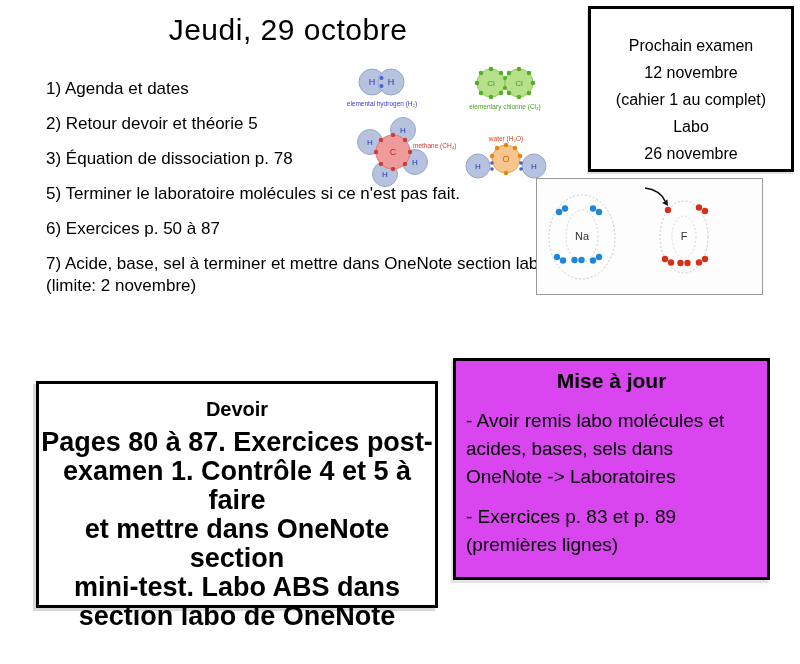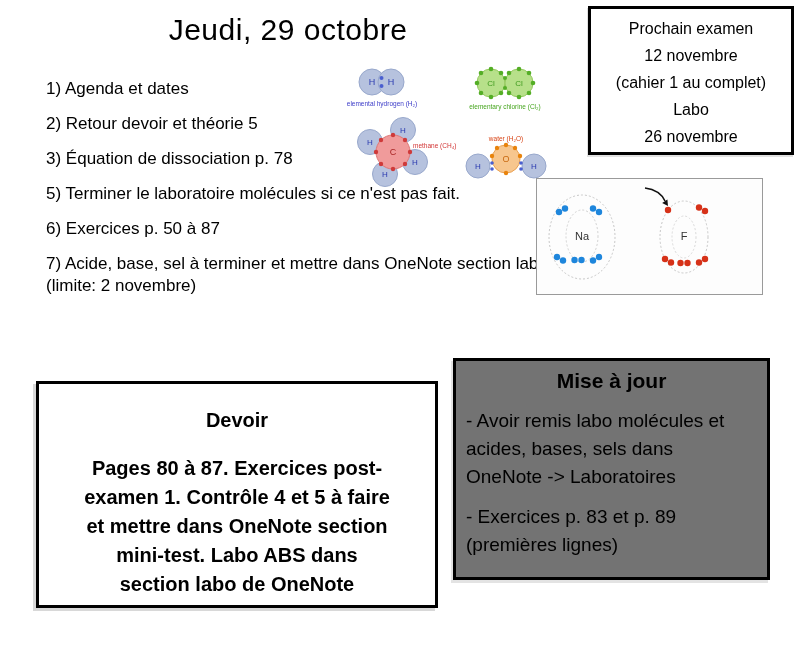--- a/index.html
+++ b/index.html
@@ -10,45 +10,45 @@
   .page-title {
     position:absolute; left:0; top:13px; width:520px; text-align:center;
     font-size:30px; letter-spacing:0.5px;margin-left:28px;
   }
   .agenda { position:absolute; left:46px; top:78px; font-size:17px; }
   .agenda-item { margin-bottom:13px; line-height:22px; white-space:pre-line; }
 
   .exam-box {
     position:absolute; left:588px; top:6px; width:200px; height:137px;
     border:3px solid #000; background:#fff; text-align:center;
-    font-size:16px; padding-top:6px; box-shadow:-1px 2px 0 rgba(200,200,200,.55);
+    font-size:16px; padding-top:23px; box-shadow:-1px 2px 0 rgba(200,200,200,.55);
   }
   .exam-line { line-height:27px; }
 
   .molecules-figure { position:absolute; left:345px; top:62px; width:210px; height:125px; }
 
   .atoms-box {
     position:absolute; left:536px; top:178px; width:225px; height:115px;
     border:1px solid #9a9a9a; background:#fdfdfd;
   }
 
   .devoir-box {
     position:absolute; left:36px; top:381px; width:396px; height:221px;
     border:3px solid #000; background:#fff; text-align:center;
     box-shadow:-3px 3px 0 rgba(195,195,195,.65);
   }
-  .devoir-title { font-size:20px; font-weight:bold; margin-top:25px; }
+  .devoir-title { font-size:20px; font-weight:bold; margin-top:14px; }
   .devoir-body {
-    font-size:20px; font-weight:bold; line-height:29px; margin-top:22px;
+    font-size:27px; font-weight:bold; line-height:29px; margin-top:7px;
     white-space:pre-line; padding:0 0;
   }
 
   .update-box {
     position:absolute; left:453px; top:358px; width:311px; height:216px;
-    border:3px solid #000; background:#737373;
+    border:3px solid #000; background:#d946ef;
     box-shadow:-2px 3px 0 rgba(200,200,200,.5);
   }
   .update-title { font-size:21px; font-weight:bold; text-align:center; margin-top:8px; }
   .update-item {
     font-size:19px; line-height:28px; white-space:pre-line; margin:14px 4px 0 10px;
   }
   .update-item + .update-item { margin-top:12px; }
 
   svg text { font-family:"Liberation Sans", sans-serif; }
 </style>

